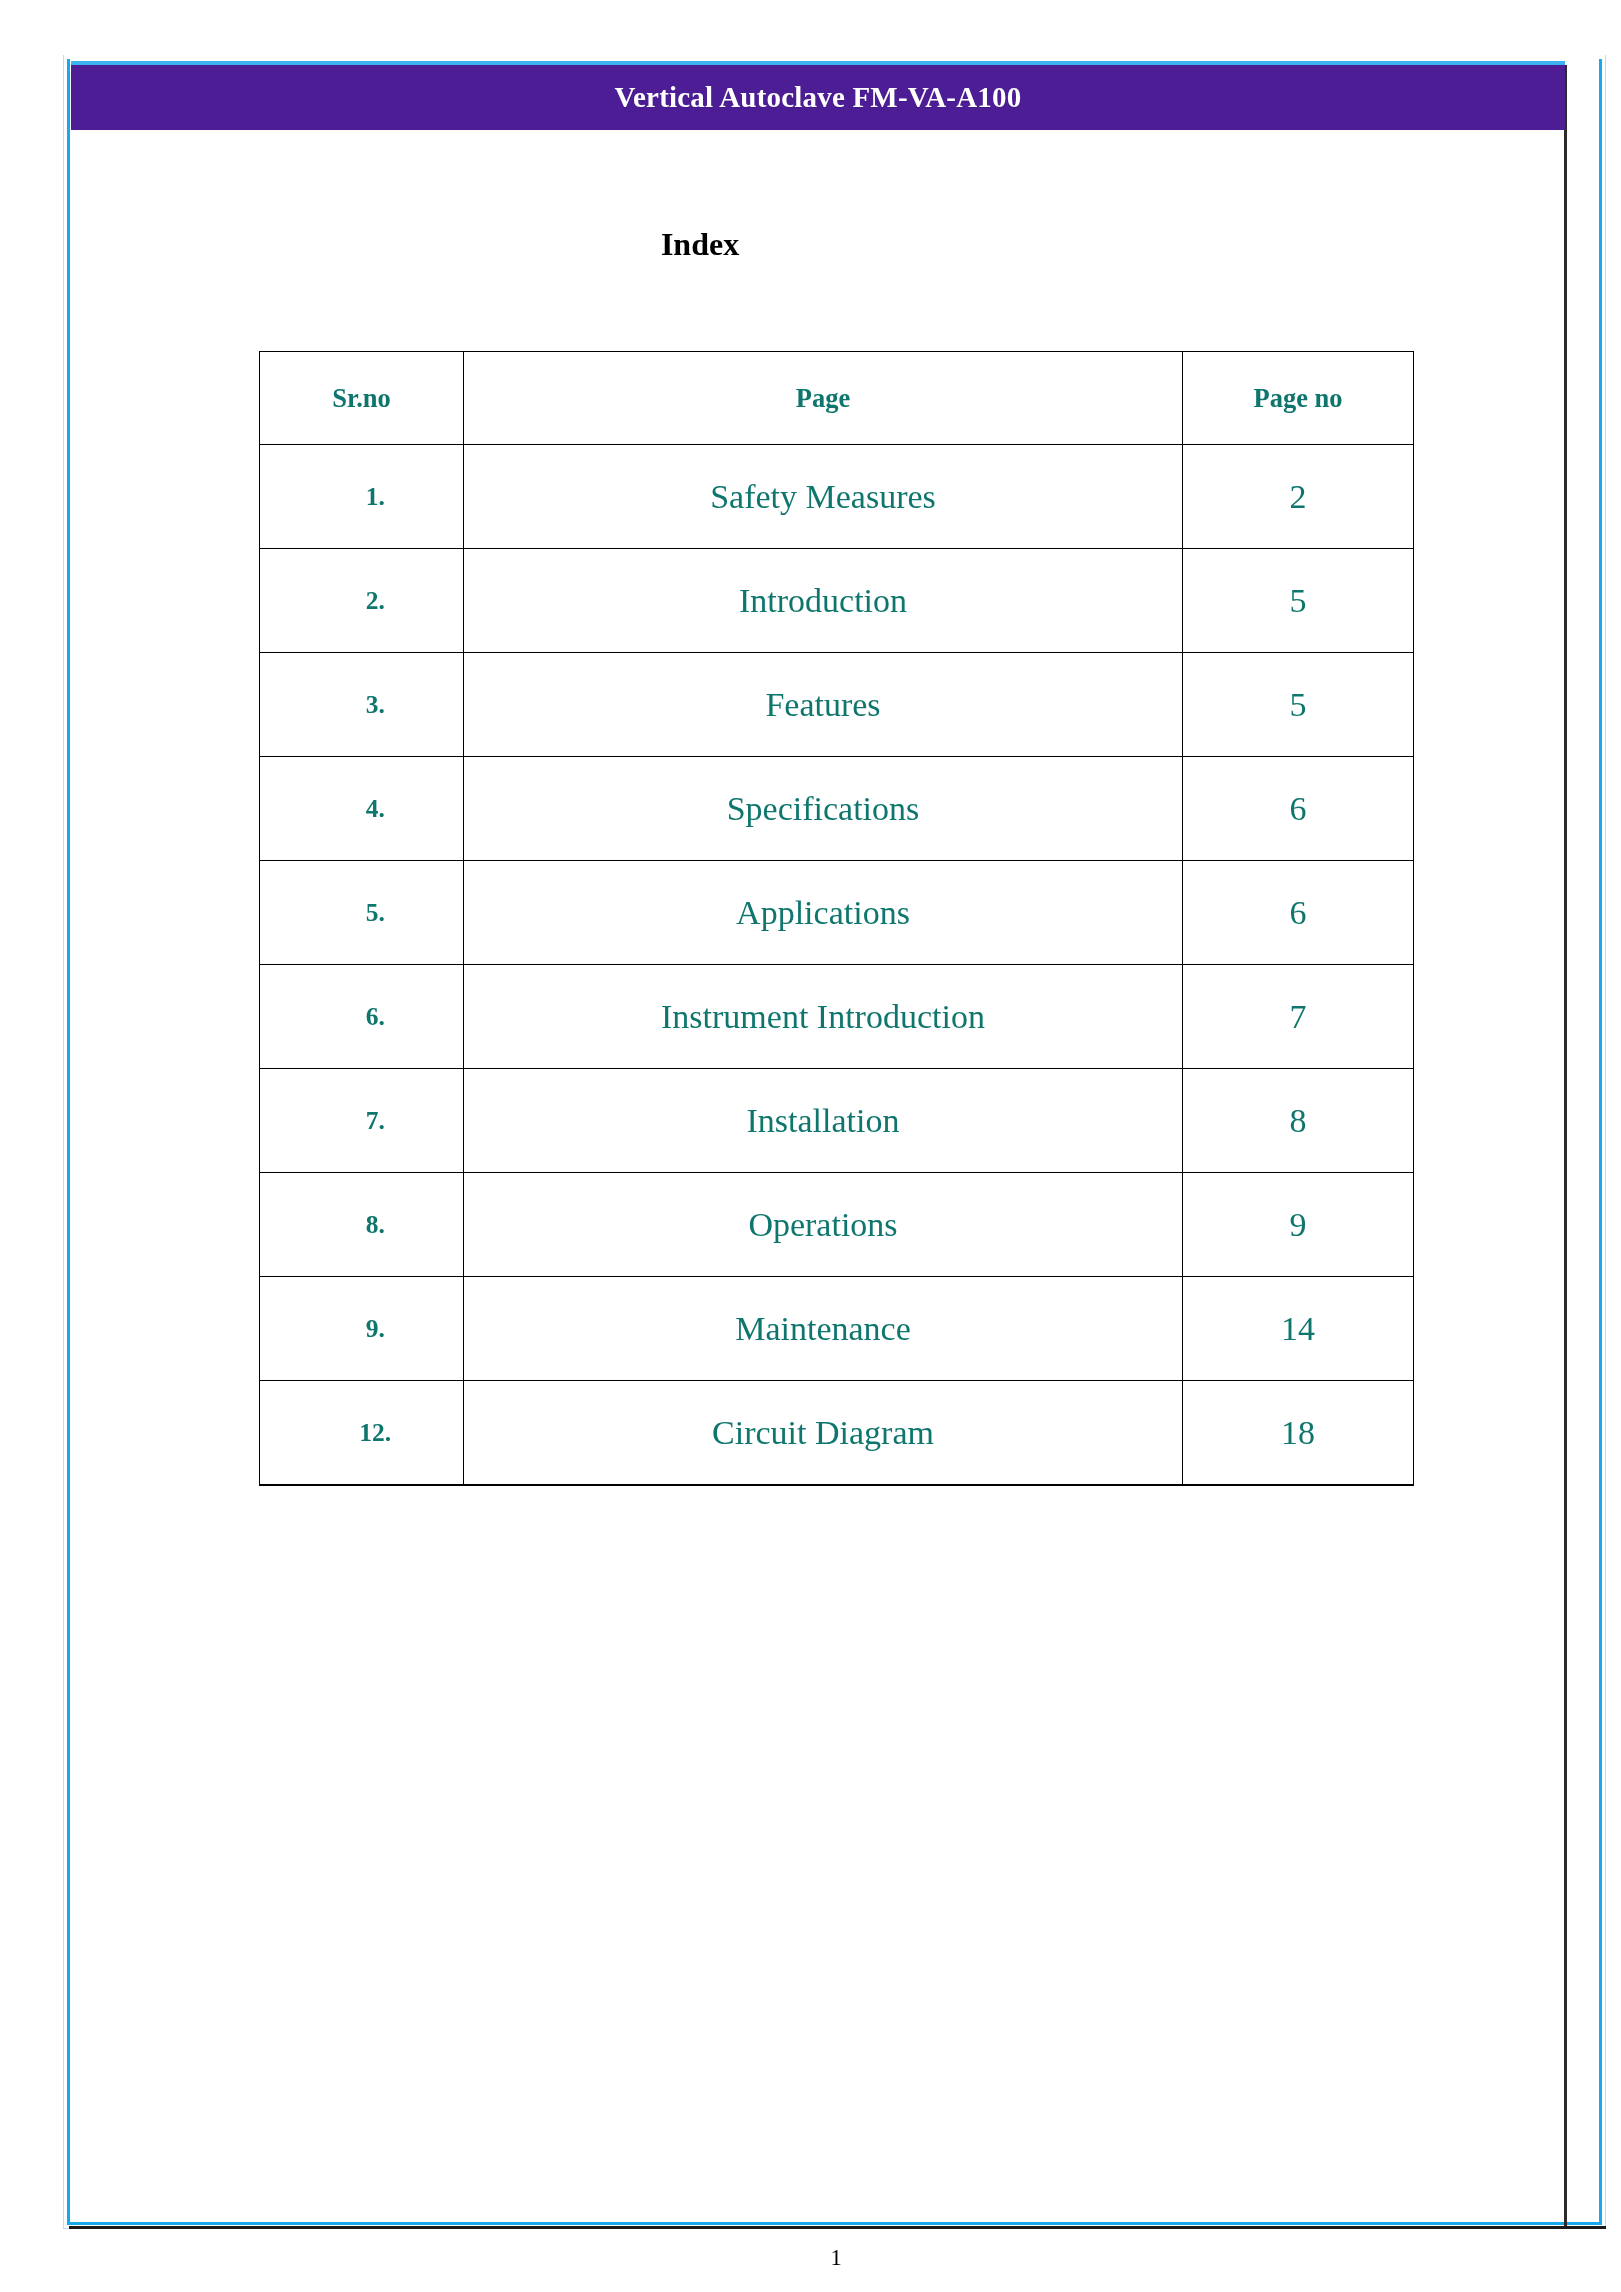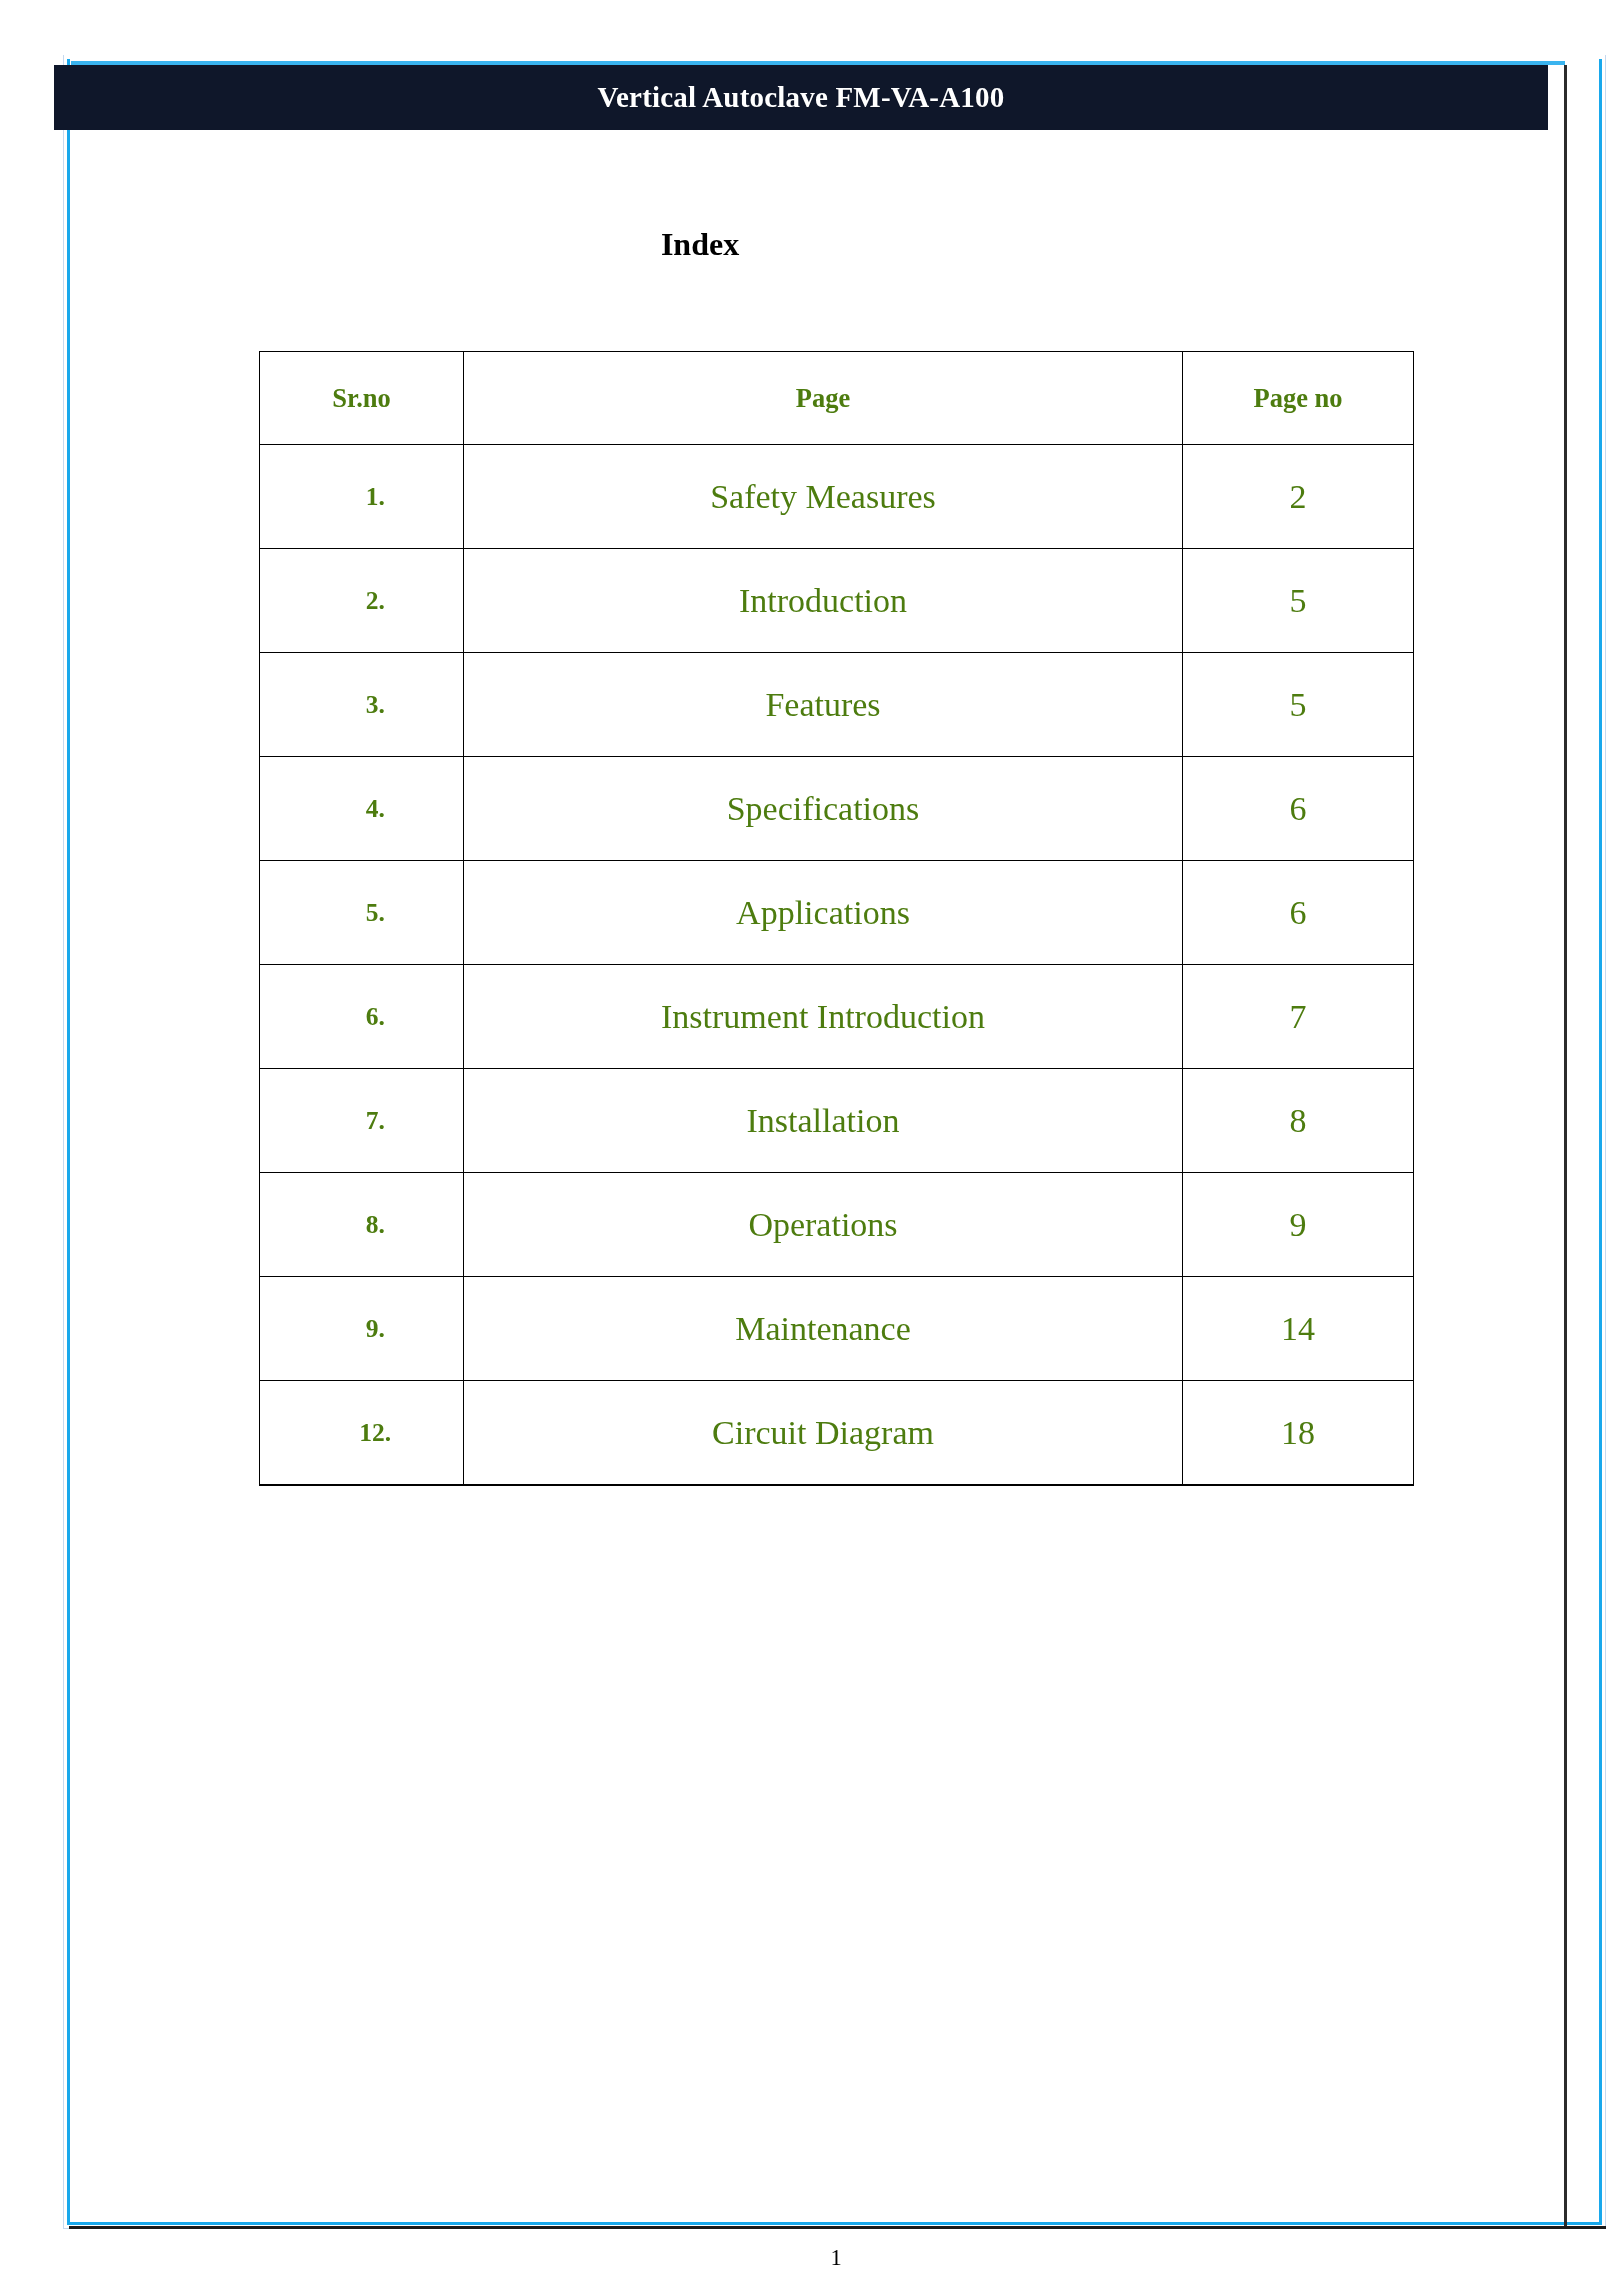--- a/index.html
+++ b/index.html
@@ -52,25 +52,25 @@
     left: 1564px;
     top: 65px;
     width: 2.9px;
     height: 2164px;
     background: #2b2b2b;
   }
 
   
   #header-banner {
     position: absolute;
-    left: 54px;
+    left: 71px;
     top: 65px;
     width: 1494px;
     height: 65px;
-    background: #0f172a;
+    background: #4c1d95;
     display: flex;
     align-items: center;
     justify-content: center;
   }
   #header-banner-topline {
     position: absolute;
     left: 71px;
     top: 61px;
     width: 1494px;
     height: 3.9px;
@@ -112,21 +112,21 @@
   }
   #index-table col.c-sr    { width: 204px; }
   #index-table col.c-title { width: 719px; }
   #index-table col.c-page  { width: 231px; }
 
   #index-table th,
   #index-table td {
     border: 1.4px solid #000000;
     text-align: center;
     vertical-align: middle;
-    color: #4d7c0f;
+    color: #0f766e;
     padding: 0;
   }
   #index-table thead th {
     height: 92px;
     font-size: 26.5px;
     font-weight: bold;
   }
   #index-table tbody td {
     height: 103px;
     font-size: 34px;

